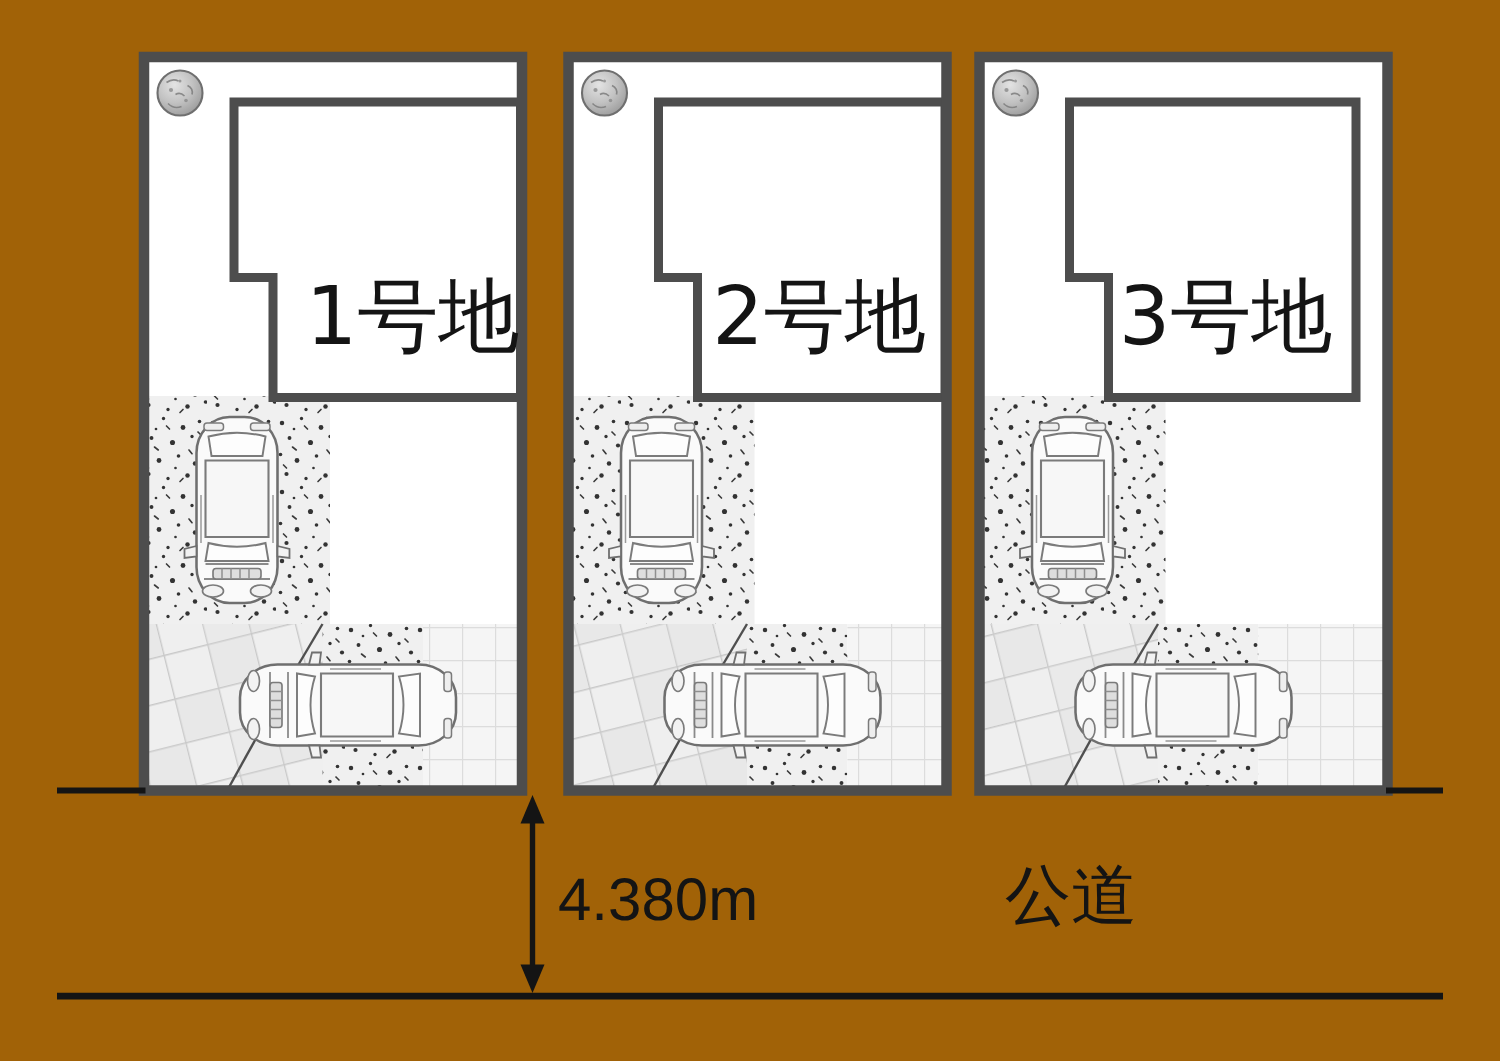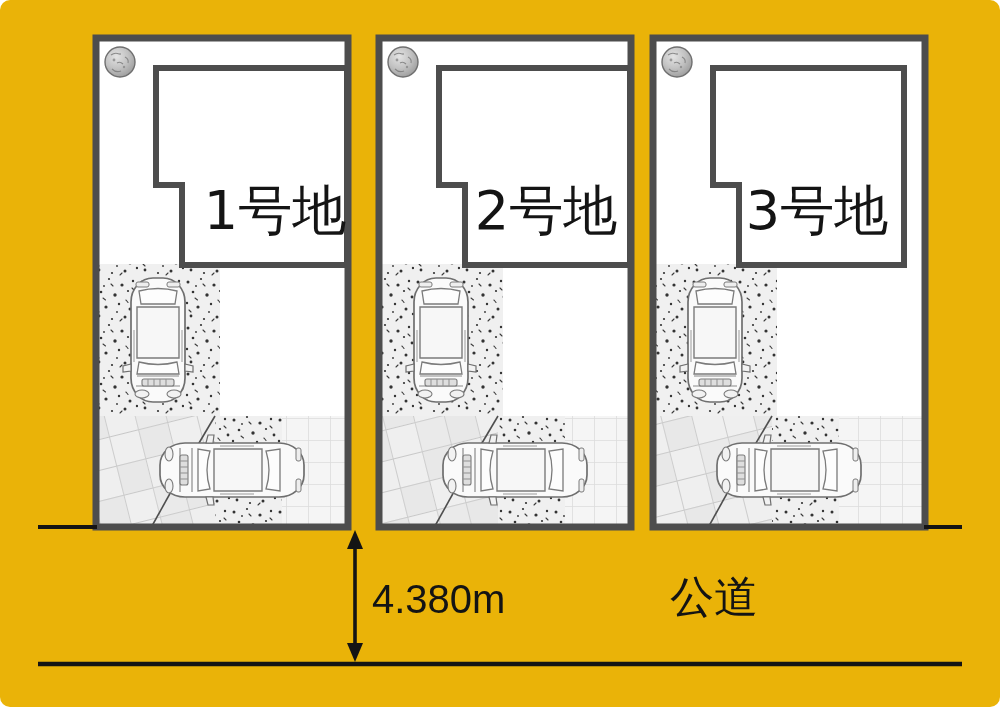--- a/index.html
+++ b/index.html
@@ -8,23 +8,22 @@
     padding: 0;
     background: #ffffff;
   }
   body {
     font-family: "Liberation Sans", "DejaVu Sans", sans-serif;
   }
   #stage {
     position: relative;
     width: 1000px;
     height: 707px;
-    background: #eab308;
+    background: #a16207;
     overflow: hidden;
-    border-radius: 10px;
   }
   #plan-svg {
     display: block;
     width: 1000px;
     height: 707px;
   }
   .lot-label {
     font-family: "DejaVu Sans", "Liberation Sans", sans-serif;
     font-size: 54px;
     font-weight: 500;

